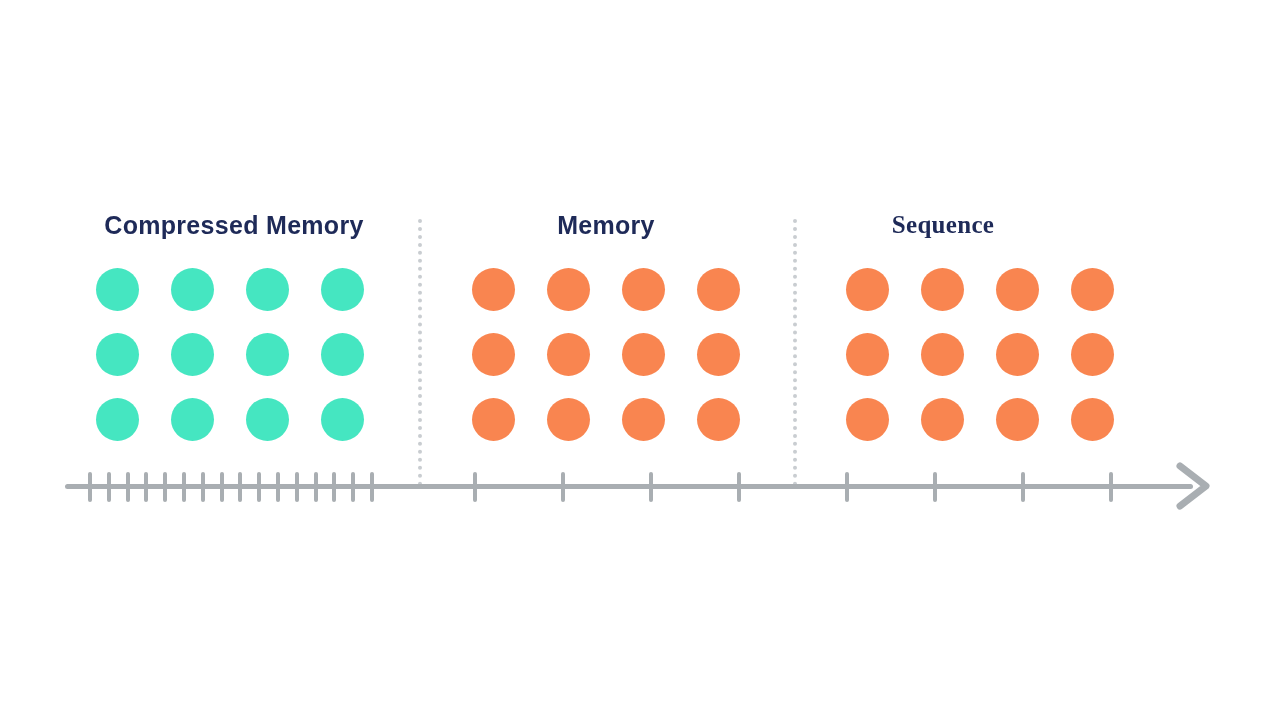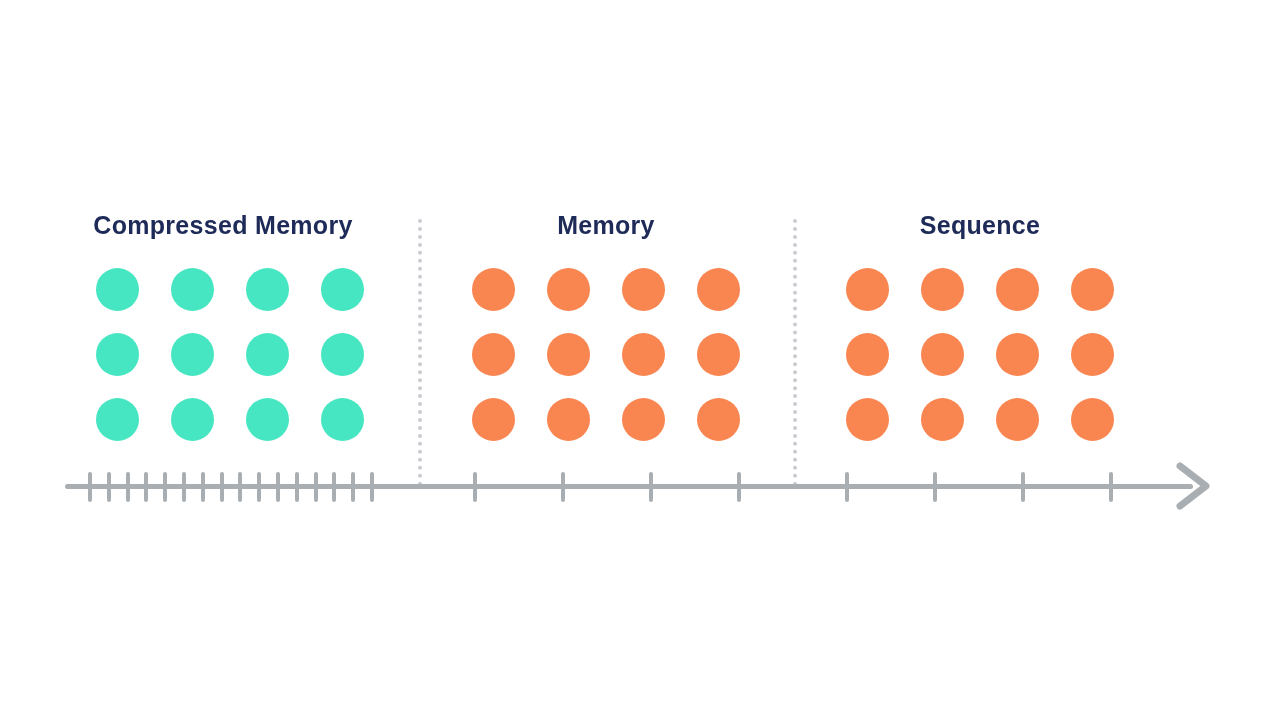--- a/index.html
+++ b/index.html
@@ -14,23 +14,23 @@
   .section-title {
     position: absolute;
     top: 211px;
     transform: translateX(-50%);
     font-size: 25px;
     font-weight: 700;
     letter-spacing: 0.3px;
     color: #1e2a58;
     white-space: nowrap;
   }
-  .t0 { left: 223px; }
+  .t0 { left: 234px; }
   .t1 { left: 606px; }
-  .t2 { left: 980px; }
+  .t2 { left: 943px; font-family: Liberation Serif, serif; }
   .dot-grid {
     position: absolute;
     top: 268px;
     display: grid;
     grid-template-columns: repeat(4, 43px);
     grid-auto-rows: 43px;
     column-gap: 32px;
     row-gap: 22px;
   }
   .g0 { left: 96px; }

